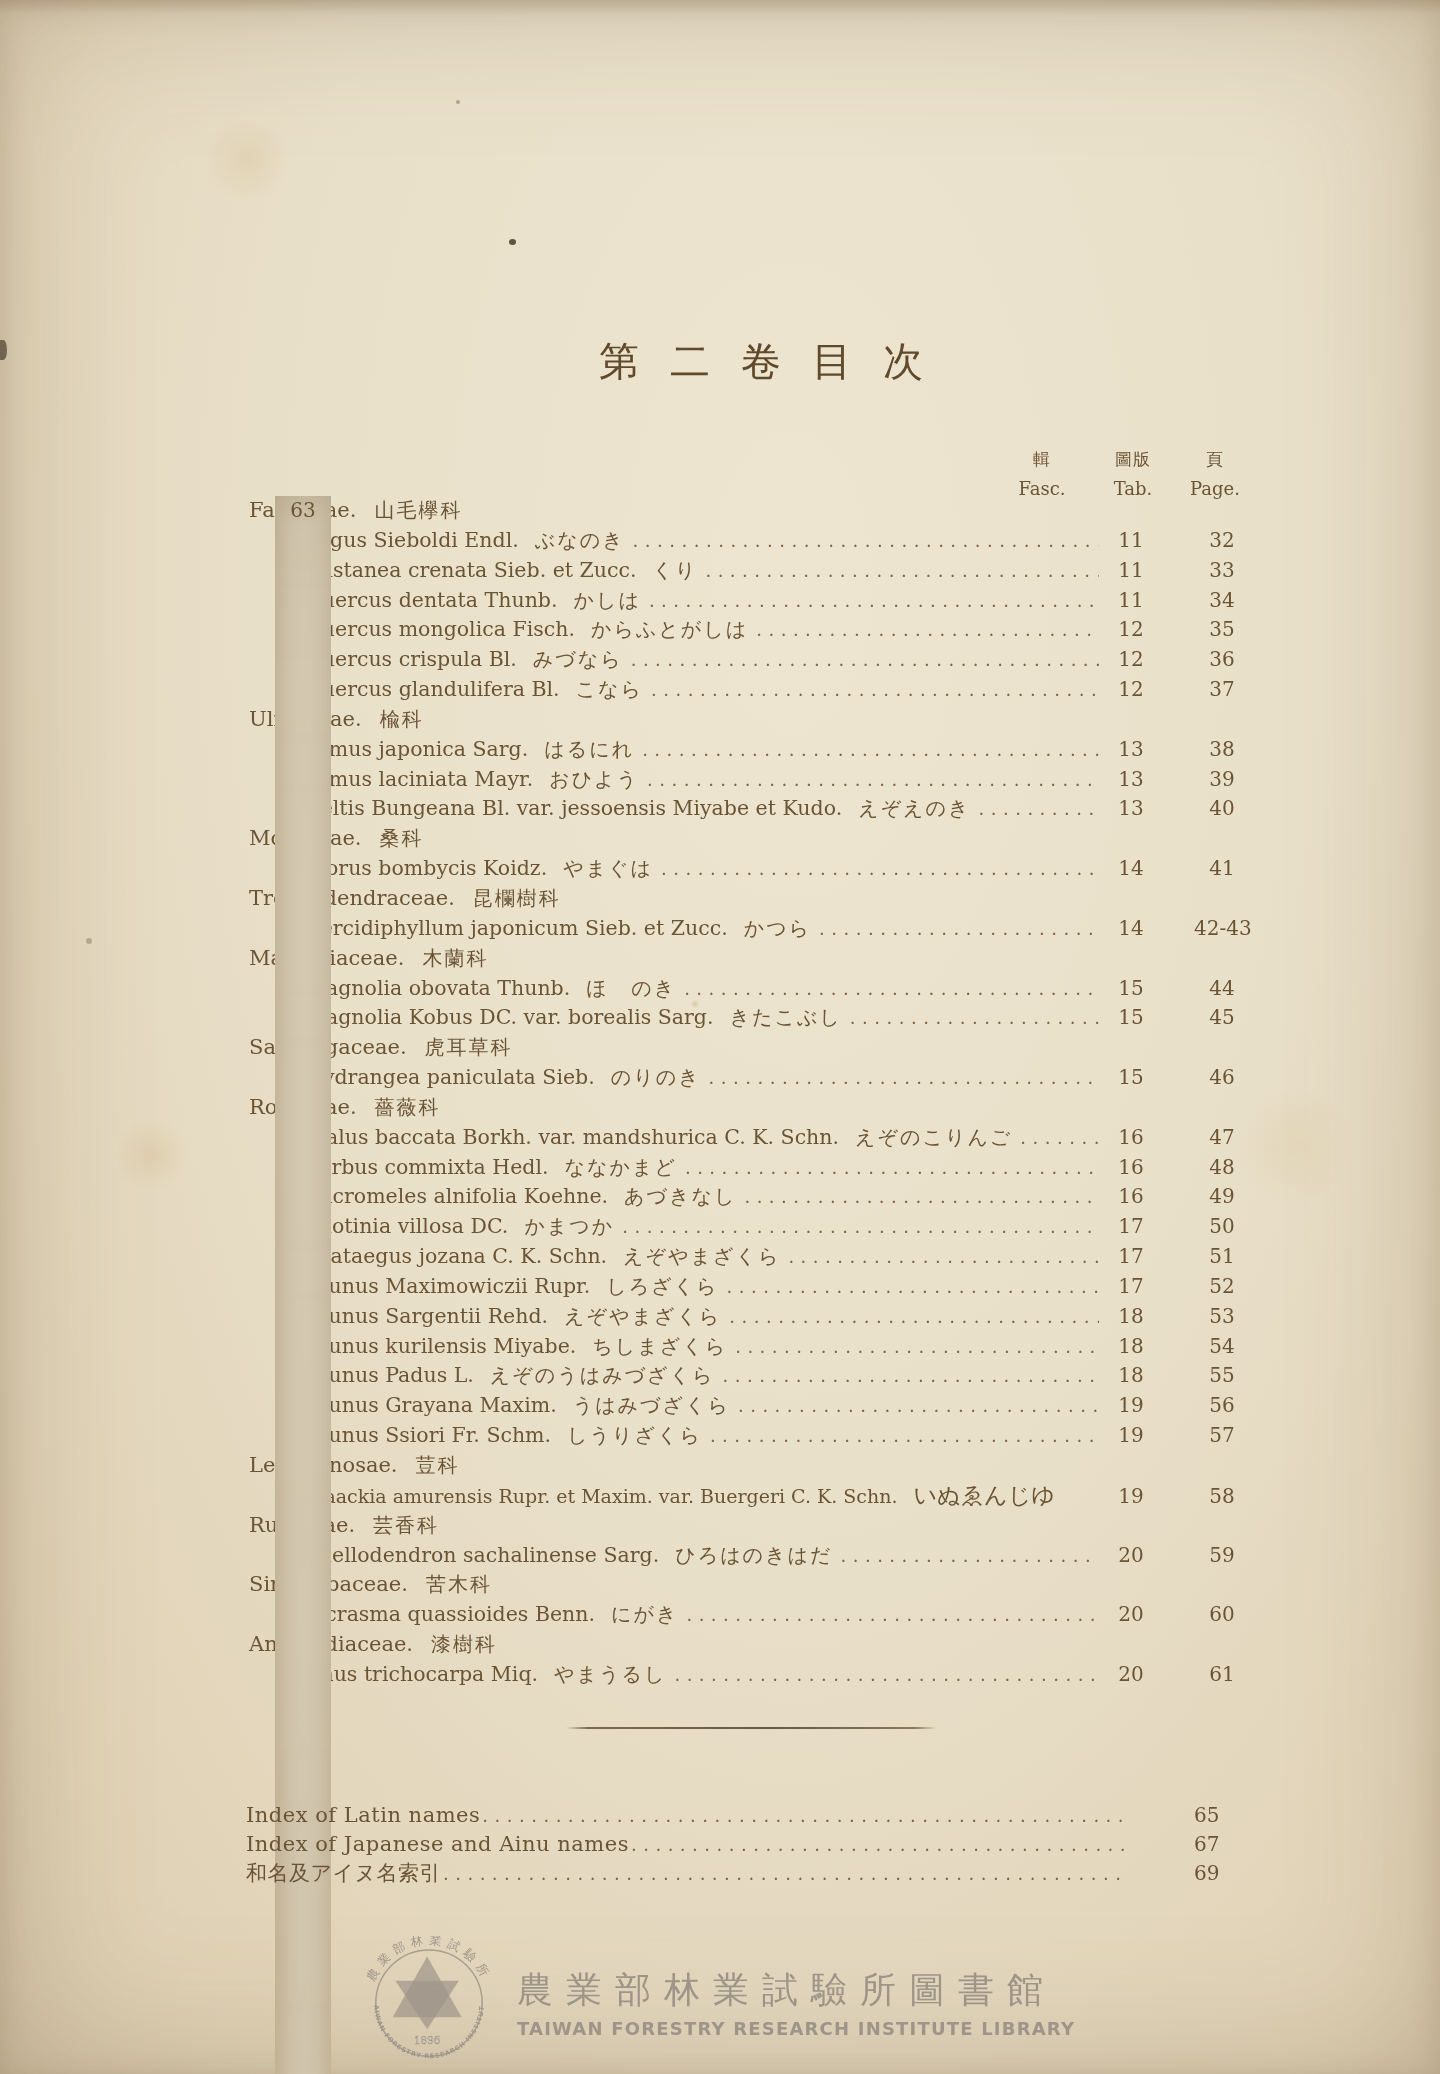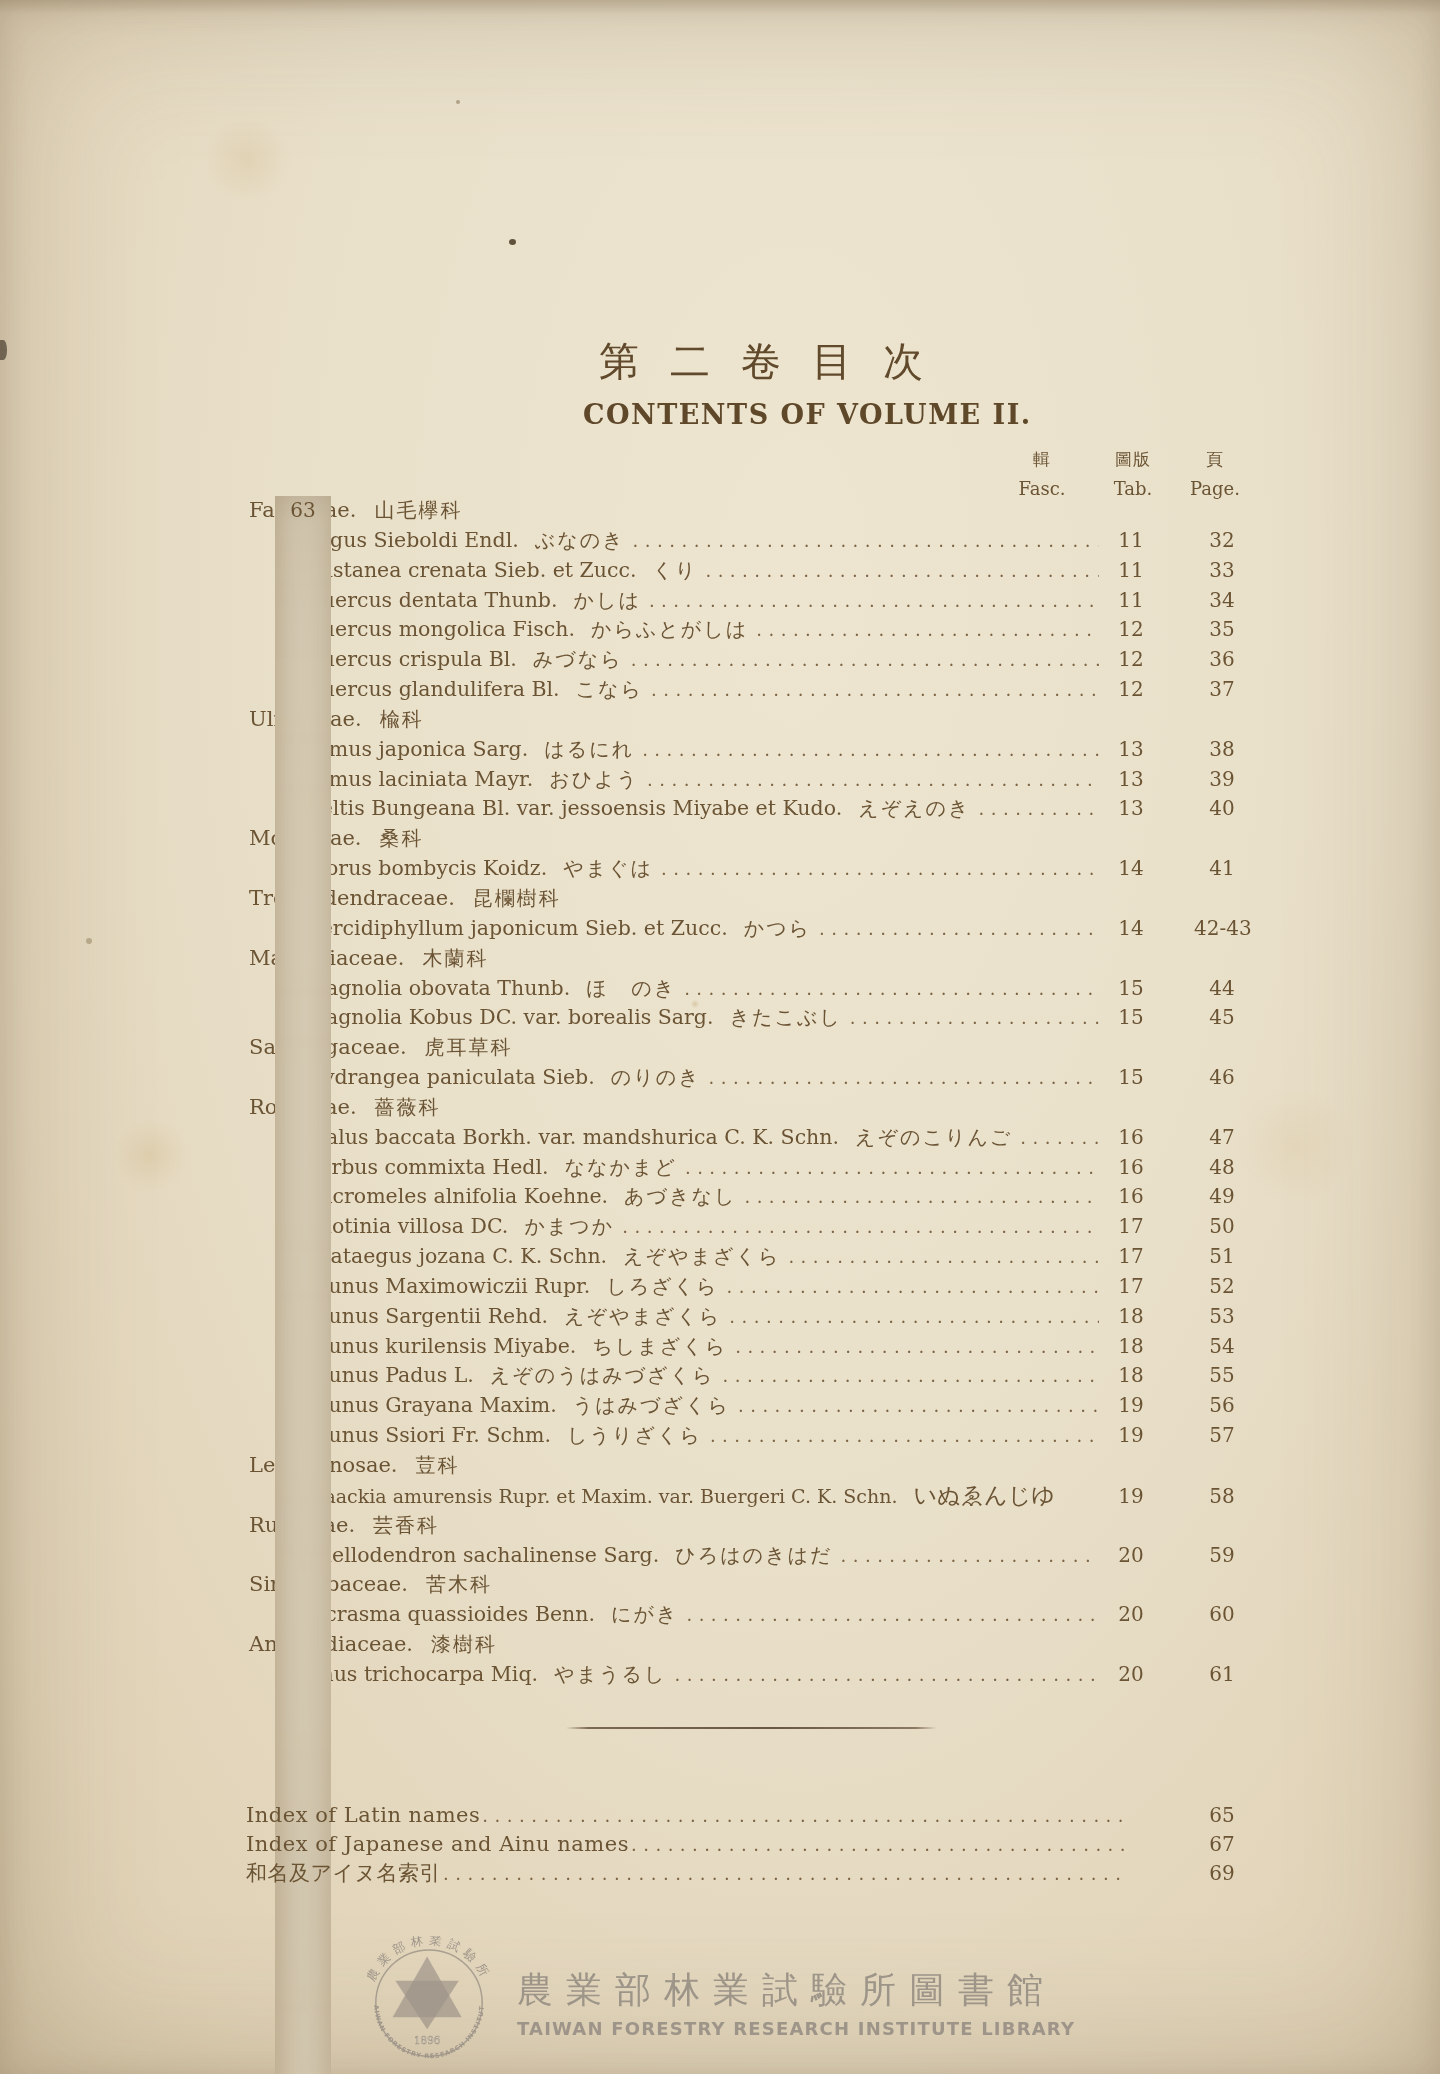--- a/index.html
+++ b/index.html
@@ -59,21 +59,21 @@
   .divider{
     position:absolute;left:566px;top:1727px;width:371px;height:2px;
     background:linear-gradient(90deg, rgba(90,68,44,0) 0%, rgba(88,66,42,.75) 6%, rgba(72,54,34,.8) 55%, rgba(88,66,42,.65) 94%, rgba(90,68,44,0) 100%);
   }
 
   
   .index-list{position:absolute;left:246px;top:1801px;width:1004px;}
   .index-row{display:flex;align-items:baseline;height:28.9px;line-height:28.9px;white-space:nowrap;}
   .index-label{font-size:21px;flex:0 0 auto;letter-spacing:.5px;}
   .index-row .dots{margin-left:2px;}
-  .index-page{flex:0 0 auto;width:56px;margin-left:64px;text-align:center;font-size:20px;}
+  .index-page{flex:0 0 auto;width:56px;margin-left:64px;text-align:left;font-size:20px;}
 
   
   .stamp{position:absolute;left:0;top:0;width:1440px;height:2074px;pointer-events:none;opacity:.95;}
   .stamp-jp{
     position:absolute;left:517px;top:1966px;
     font-family:"DejaVu Sans","Liberation Sans",sans-serif;
     font-size:36px;letter-spacing:13px;color:var(--stamp);white-space:nowrap;
   }
   .stamp-en{
     position:absolute;left:517px;top:2018px;
@@ -103,21 +103,20 @@
   <div class="blemish b1"></div>
   <div class="blemish b2"></div>
   <div class="blemish b3"></div>
   <div class="blemish b4"></div>
   <div class="blemish b5"></div>
   <div class="blemish b6"></div>
   <div class="blemish b7"></div>
   <div class="blemish b8"></div>
 
   <div class="title-jp">第二卷目次</div>
-  <div class="title-en">CONTENTS OF VOLUME II.</div>
 
   <div class="col-headers">
     <div class="col-head c-fasc">
       <span class="jp">輯</span>
       <span class="en">Fasc.</span>
     </div>
     <div class="col-head c-tab">
       <span class="jp">圖版</span>
       <span class="en">Tab.</span>
     </div>

